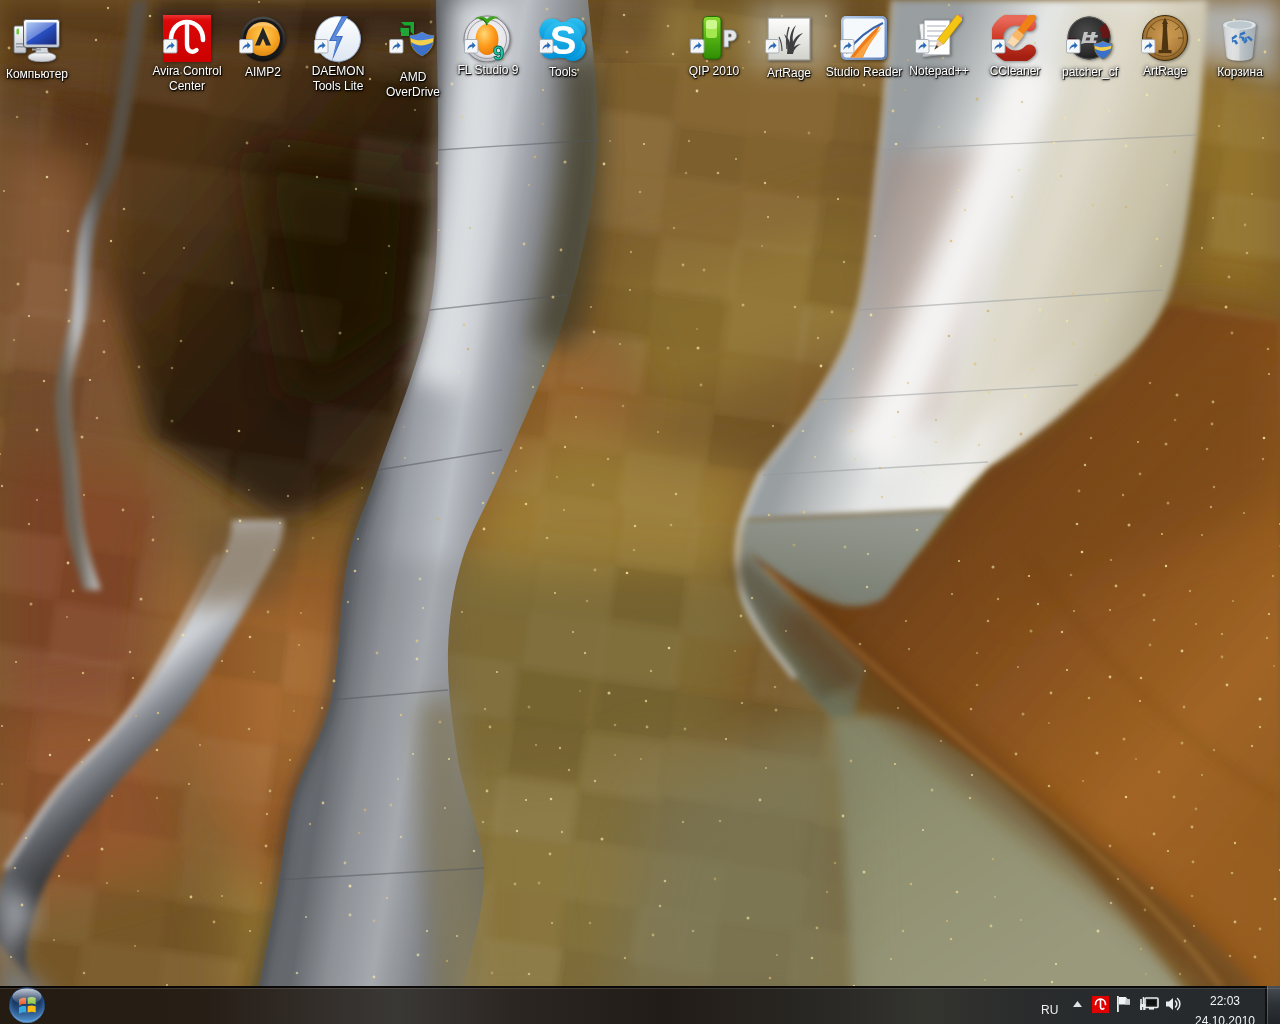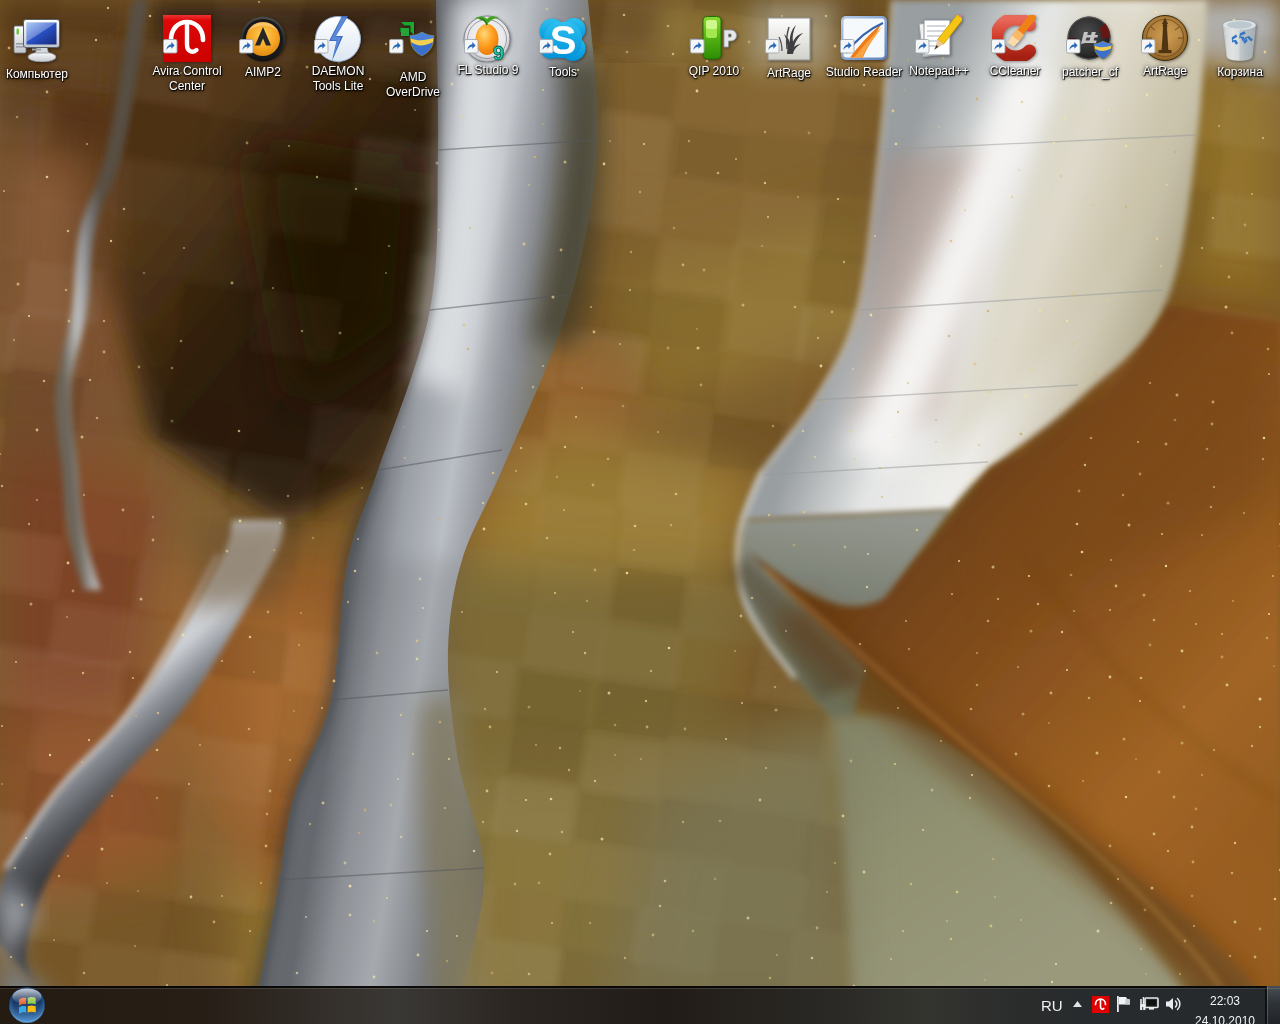--- a/index.html
+++ b/index.html
@@ -4,21 +4,21 @@
 #desk{position:relative;width:1280px;height:1024px;background:#7a5a26;overflow:hidden;}
 .ic{position:absolute;top:8px;width:76px;text-align:center;}
 .ig{height:47px;display:flex;align-items:flex-start;justify-content:center;}
 .ig svg{filter:drop-shadow(1px 1.5px 1.5px rgba(0,0,0,0.4));}
 .sc{position:absolute;left:50%;top:0;width:0;height:0;}
 .sc svg{position:absolute;left:-24px;top:8px;}
 .lb{margin-top:2px;margin-left:-7px;width:90px;font-size:12px;line-height:15px;color:#fff;text-shadow:0 1px 2px rgba(0,0,0,0.95),0 0 4px rgba(0,0,0,0.8),1px 1px 1px rgba(0,0,0,0.9);}
 #taskbar{position:absolute;left:0;top:986px;width:1280px;height:38px;background:linear-gradient(90deg,#241b12 0%,#271e16 16%,#332e2a 25%,#3a3835 31%,#2c2622 40%,#221c18 52%,#2b2a26 66%,#34342f 72%,#2a2c2c 80%,#272b2e 88%,#25292c 100%);}
 #tb-top{position:absolute;left:0;top:0;width:100%;height:2px;background:#050403;opacity:0.85;}
 #taskbar:after{content:"";position:absolute;left:0;top:2px;width:100%;height:1px;background:rgba(255,255,255,0.12);}
-.tr-ru{position:absolute;left:1041px;top:11px;color:#eef1f3;font-size:15px;}
+.tr-ru{position:absolute;left:1041px;top:17px;color:#eef1f3;font-size:12px;}
 .tr-clock{position:absolute;right:22px;top:5px;color:#f2f5f6;font-size:12px;line-height:20px;text-align:center;width:66px;}
 #showdesk{position:absolute;right:0;top:0;width:13px;height:38px;background:linear-gradient(180deg,#484e54,#2e3338 45%,#202428);border-left:2px solid #0e1012;box-shadow:inset 1px 0 0 rgba(255,255,255,0.2);}
 </style></head>
 <body>
 <div id="desk">
 <svg width="1280" height="1024" viewBox="0 0 1280 1024" style="position:absolute;top:0;left:0">
 <defs>
 <linearGradient id="gA" gradientUnits="userSpaceOnUse" x1="430" y1="100" x2="588" y2="125">
  <stop offset="0" stop-color="#6a6f76"></stop>
           <stop offset="0.22" stop-color="#9ea3ab"></stop>

